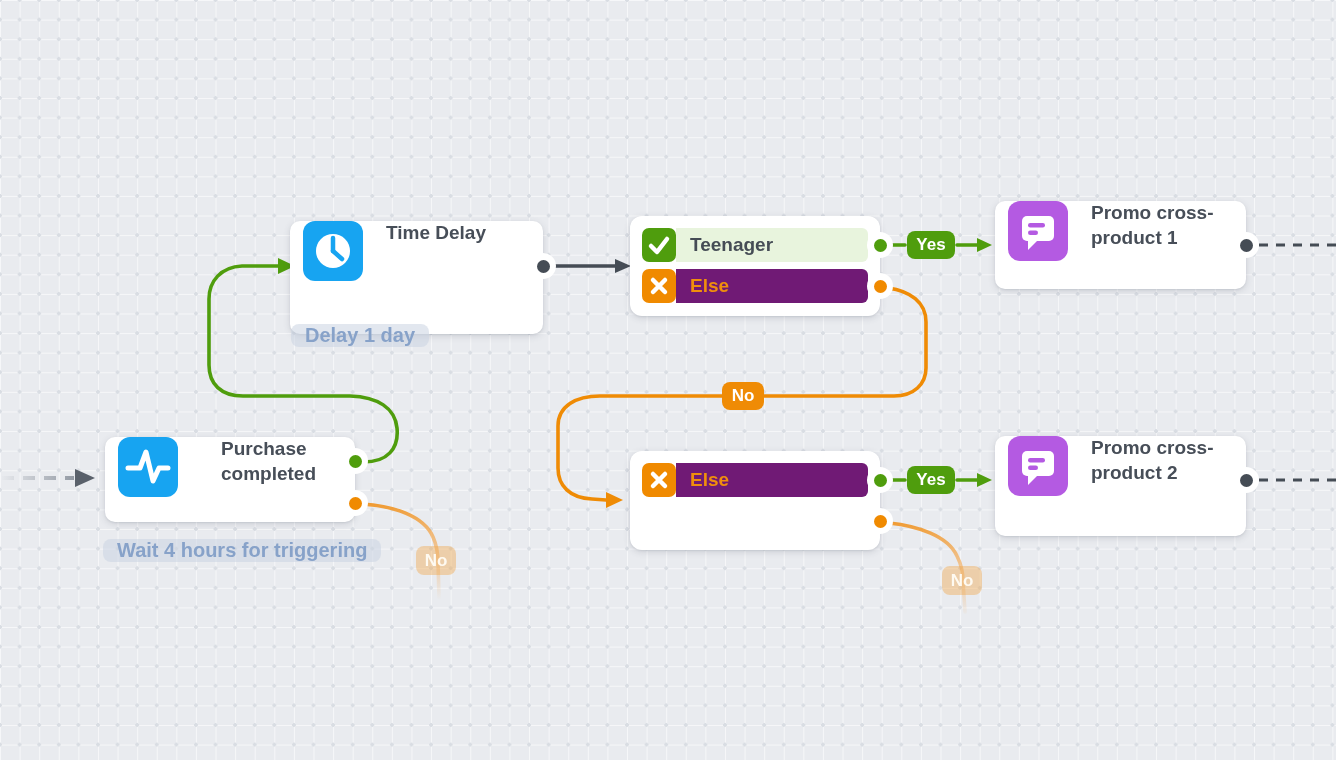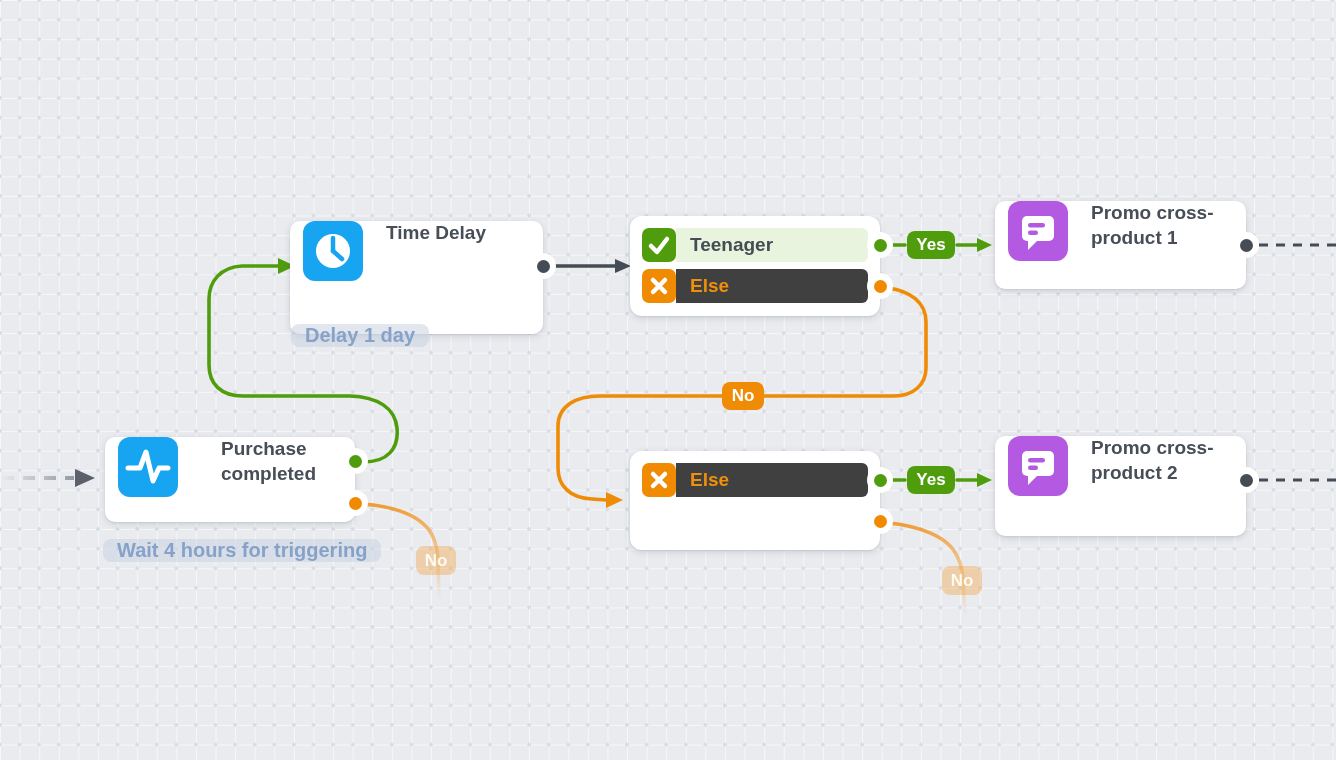--- a/index.html
+++ b/index.html
@@ -53,21 +53,21 @@
     width:34px;height:34px;border-radius:7px;flex:0 0 34px;
     display:flex;align-items:center;justify-content:center;z-index:1;
   }
   .mark.green{background:#4f9d0d;}
   .mark.orange{background:#f08a00;}
   .branch .strip{
     flex:1;display:flex;align-items:center;border-radius:0 6px 6px 0;
     padding-left:14px;font-size:19px;font-weight:700;
   }
   .strip.green{background:#e8f4dd;color:#454c55;}
-  .strip.orange{background:#404040;color:#f08f0c;}
+  .strip.orange{background:#701a75;color:#f08f0c;}
   .edge-badge{
     position:absolute;z-index:3;border-radius:8px;display:flex;
     align-items:center;justify-content:center;font-size:17px;font-weight:700;color:#fff;
   }
   .edge-badge.green{background:#4f9d0d;}
   .edge-badge.orange{background:#ef8b05;}
   .edge-badge.faded{background:rgba(240,166,74,.42);color:rgba(255,252,244,.95);}
 </style>
 </head>
 <body>

